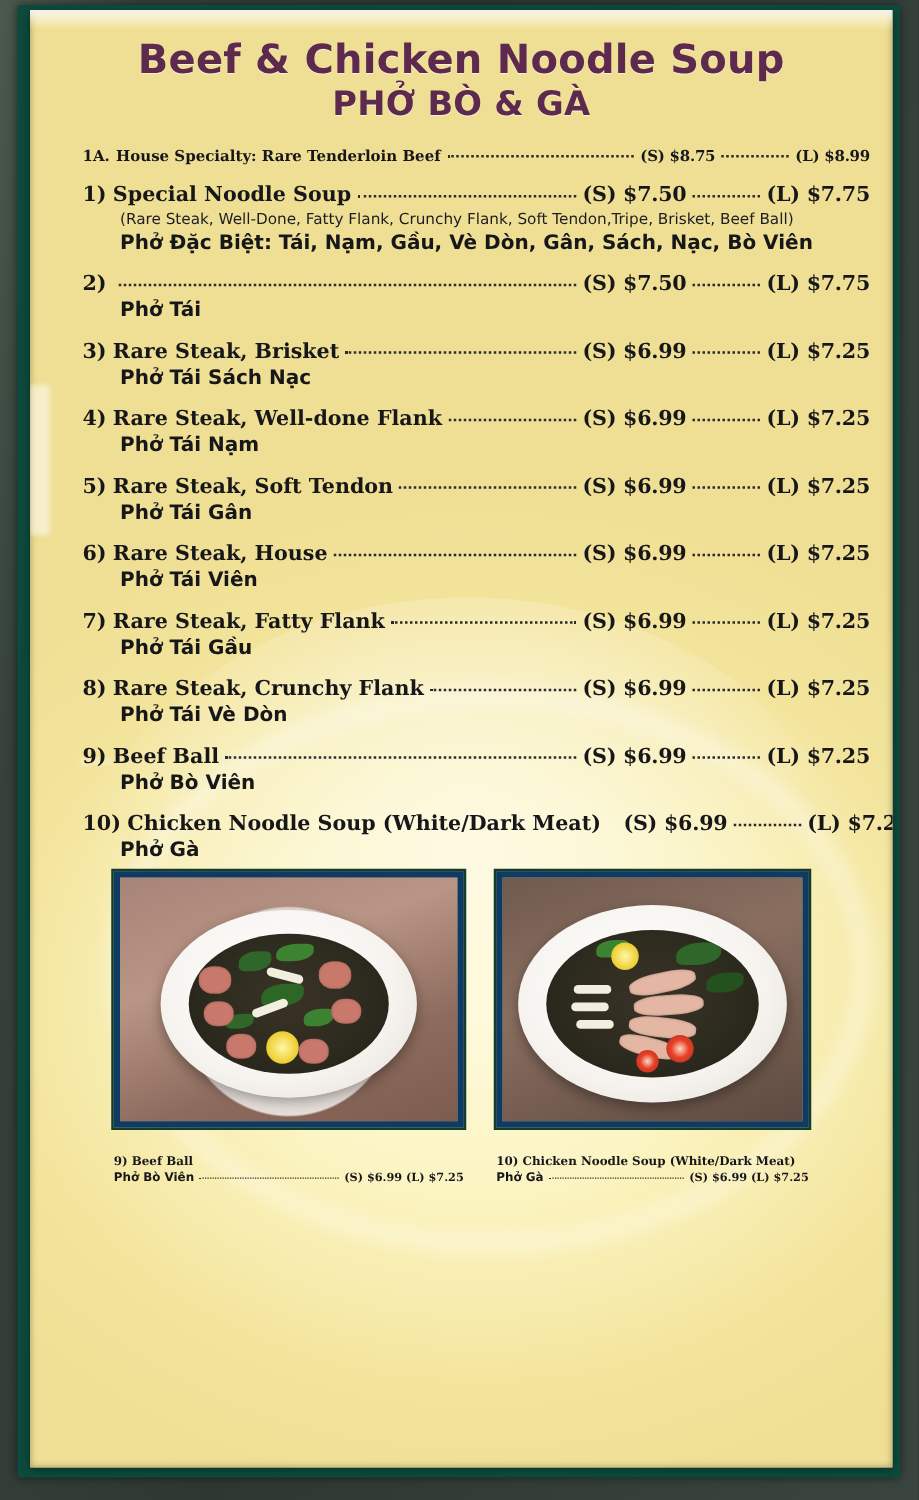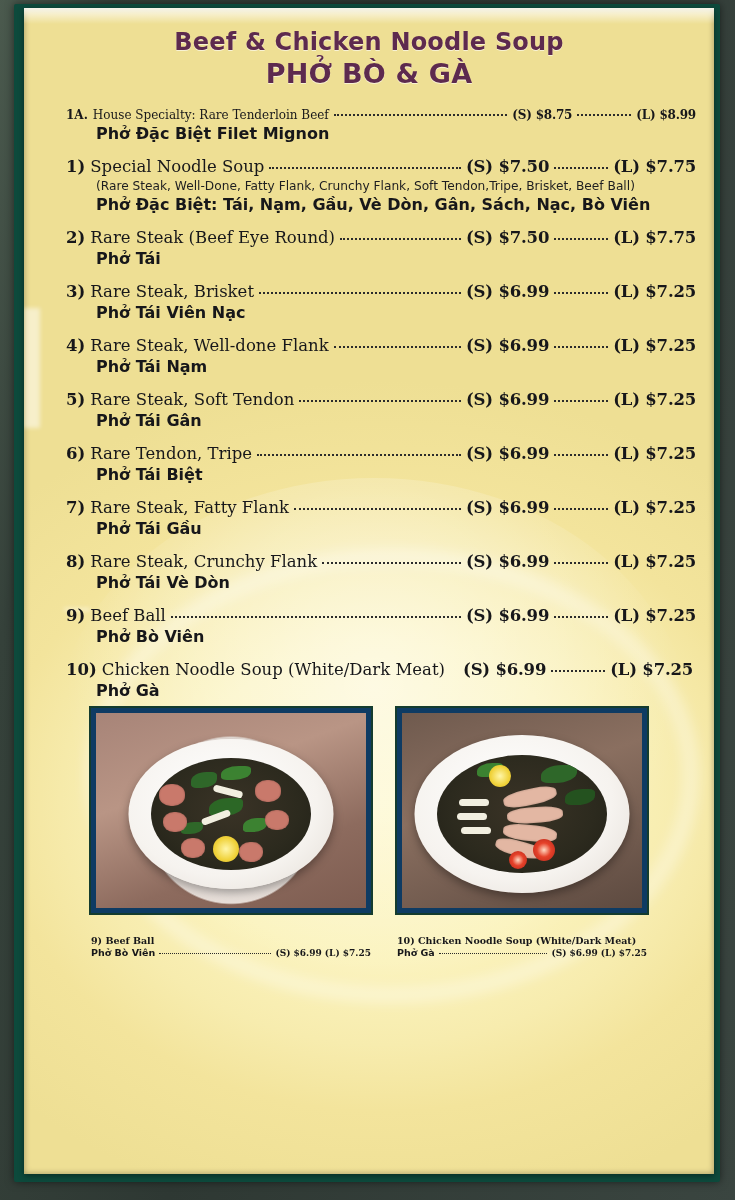--- a/index.html
+++ b/index.html
@@ -82,21 +82,21 @@
 
   
   .title {
     text-align: center;
     color: #5d2a4e;
     font-family: "DejaVu Sans", sans-serif;
     font-weight: bold;
     letter-spacing: .2px;
   }
   .title-en {
-    font-size: 24px;
+    font-size: 32px;
     margin-top: 20px;
     text-shadow: 0 1px 0 rgba(255,255,255,.6);
   }
   .title-vi {
     font-size: 27px;
     margin-top: 2px;
     text-shadow: 0 1px 0 rgba(255,255,255,.6);
   }
 
   
@@ -112,21 +112,21 @@
     color: #17171a;
   }
   .num {
     font-family: "DejaVu Serif", serif;
     font-weight: bold;
     font-size: 16.5px;
     margin-right: 5px;
   }
   .name-en {
     font-family: "DejaVu Serif", serif;
-    font-weight: normal;
+    font-weight: bold;
     font-size: 16.5px;
   }
   .dots {
     flex: 1 1 auto;
     margin: 0 5px;
     overflow: hidden;
     height: 12px;
     position: relative;
     top: -3px;
     border-bottom: 2px dotted #2b2b2b;
@@ -306,58 +306,56 @@
 
         <div class="item big">
           <div class="row1">
             <span class="num">1A.</span>
             <span class="name-en">House Specialty: Rare Tenderloin Beef</span>
             <span class="dots"></span>
             <span class="price">(S) $8.75</span>
             <span class="dots short"></span>
             <span class="price">(L) $8.99</span>
           </div>
-          <div class="name-vi">Phở Đặc Biệt Filet Mignon</div>
         </div>
 
         <div class="item">
           <div class="row1">
             <span class="num">1)</span>
             <span class="name-en">Special Noodle Soup</span>
             <span class="dots"></span>
             <span class="price">(S) $7.50</span>
             <span class="dots short"></span>
             <span class="price">(L) $7.75</span>
           </div>
           <div class="sub-en">(Rare Steak, Well-Done, Fatty Flank, Crunchy Flank, Soft Tendon,Tripe, Brisket, Beef Ball)</div>
           <div class="name-vi">Phở Đặc Biệt: Tái, Nạm, Gầu, Vè Dòn, Gân, Sách, Nạc, Bò Viên</div>
         </div>
 
         <div class="item">
           <div class="row1">
             <span class="num">2)</span>
-            <span class="name-en">Rare Steak (Beef Eye Round)</span>
             <span class="dots"></span>
             <span class="price">(S) $7.50</span>
             <span class="dots short"></span>
             <span class="price">(L) $7.75</span>
           </div>
           <div class="name-vi">Phở Tái</div>
         </div>
 
         <div class="item">
           <div class="row1">
             <span class="num">3)</span>
             <span class="name-en">Rare Steak, Brisket</span>
             <span class="dots"></span>
             <span class="price">(S) $6.99</span>
             <span class="dots short"></span>
             <span class="price">(L) $7.25</span>
           </div>
-          <div class="name-vi">Phở Tái Viên Nạc</div>
+          <div class="name-vi">Phở Tái Sách Nạc</div>
         </div>
 
         <div class="item">
           <div class="row1">
             <span class="num">4)</span>
             <span class="name-en">Rare Steak, Well-done Flank</span>
             <span class="dots"></span>
             <span class="price">(S) $6.99</span>
             <span class="dots short"></span>
             <span class="price">(L) $7.25</span>
@@ -373,27 +371,27 @@
             <span class="price">(S) $6.99</span>
             <span class="dots short"></span>
             <span class="price">(L) $7.25</span>
           </div>
           <div class="name-vi">Phở Tái Gân</div>
         </div>
 
         <div class="item">
           <div class="row1">
             <span class="num">6)</span>
-            <span class="name-en">Rare Tendon, Tripe</span>
-            <span class="dots"></span>
-            <span class="price">(S) $6.99</span>
-            <span class="dots short"></span>
-            <span class="price">(L) $7.25</span>
-          </div>
-          <div class="name-vi">Phở Tái Biệt</div>
+            <span class="name-en">Rare Steak, House</span>
+            <span class="dots"></span>
+            <span class="price">(S) $6.99</span>
+            <span class="dots short"></span>
+            <span class="price">(L) $7.25</span>
+          </div>
+          <div class="name-vi">Phở Tái Viên</div>
         </div>
 
         <div class="item">
           <div class="row1">
             <span class="num">7)</span>
             <span class="name-en">Rare Steak, Fatty Flank</span>
             <span class="dots"></span>
             <span class="price">(S) $6.99</span>
             <span class="dots short"></span>
             <span class="price">(L) $7.25</span>

